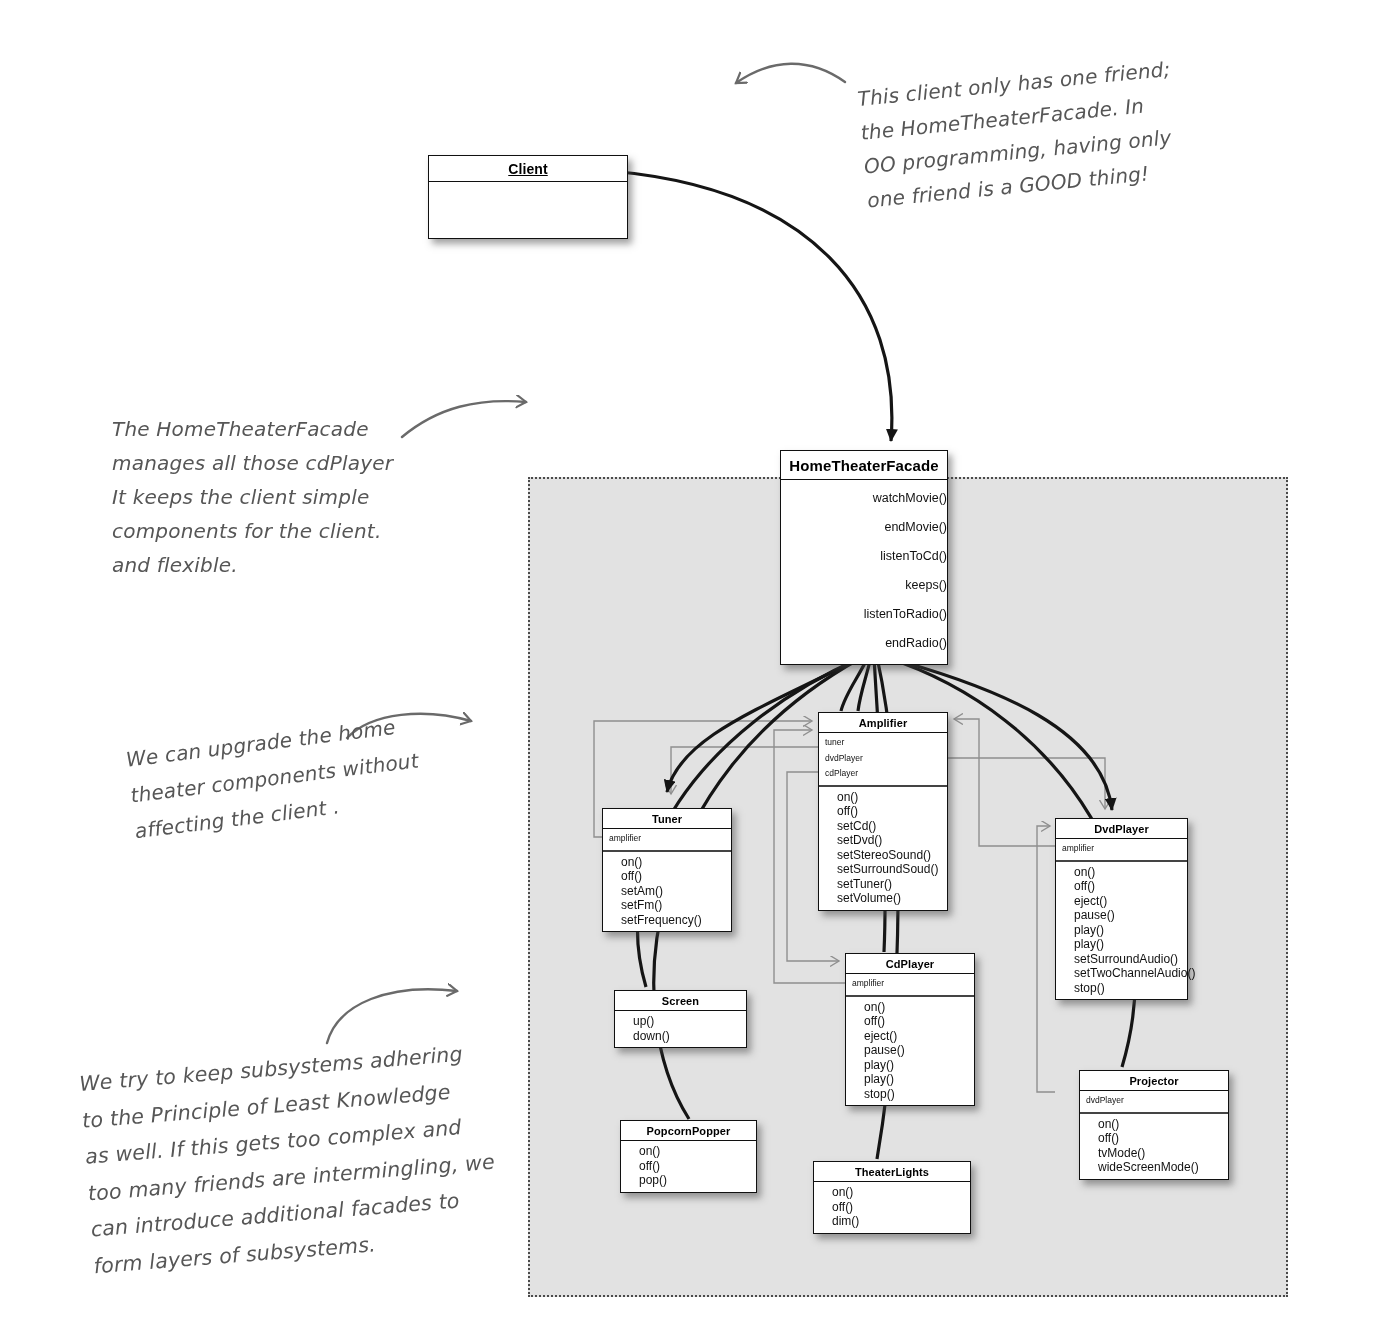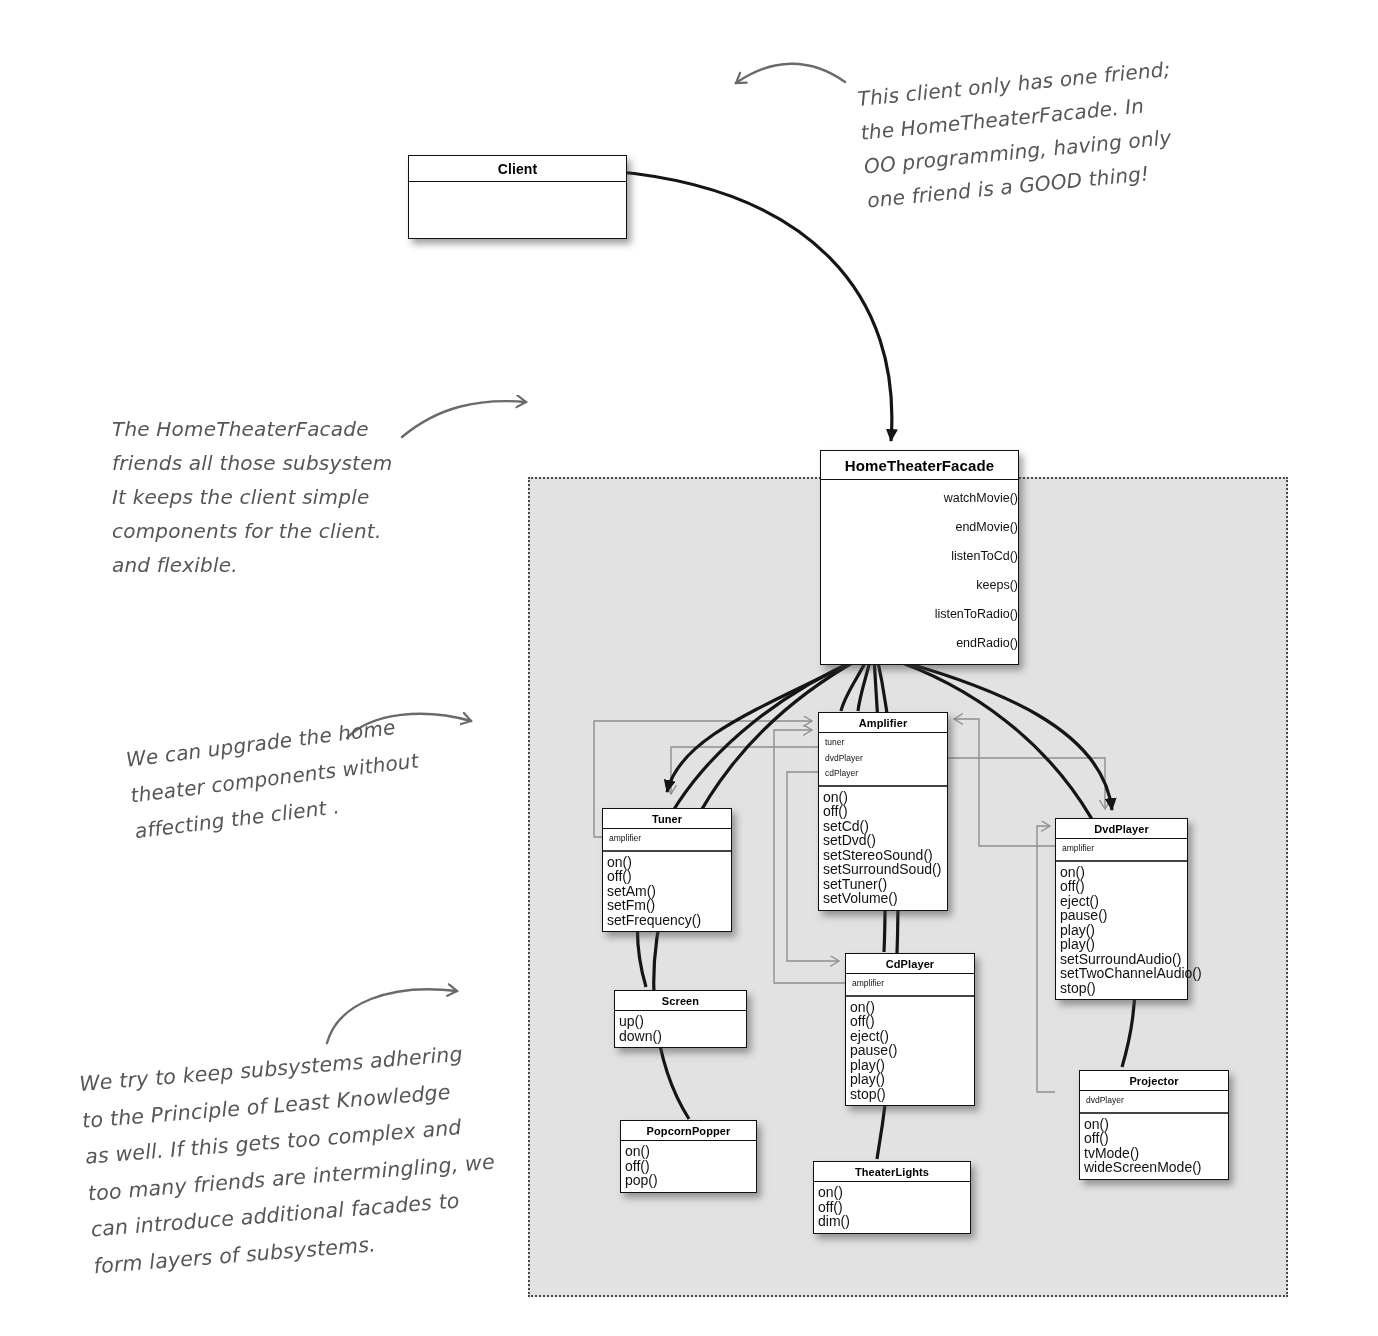--- a/index.html
+++ b/index.html
@@ -23,21 +23,21 @@
     position:absolute;background:#ffffff;border:1.5px solid #101010;
     box-shadow:4px 5px 7px rgba(70,70,70,.5);box-sizing:border-box;
   }
   .cls-title{
     font-weight:bold;text-align:center;font-size:11px;color:#000;
     padding:4px 2px 3px 2px;border-bottom:1.5px solid #101010;letter-spacing:.1px;
   }
   .cls-attrs{border-bottom:2.5px double #444;padding:2px 0 3px 0;}
   .cls-attr-row{font-size:8.5px;color:#111;line-height:15.5px;padding-left:6px;}
   .cls-methods{padding:3px 0 4px 0;}
-  .cls-method-row{font-size:14px;color:#111;line-height:14.5px;padding-left:4px;}
+  .cls-method-row{font-size:12px;color:#111;line-height:14.5px;padding-left:18px;}
   
   .clsbox.facade .cls-title{font-size:15px;padding:6px 2px 5px 2px;}
   .clsbox.facade .cls-method-row{font-size:12.5px;line-height:29px;padding-left:9px;text-align:right;}
   .clsbox.facade .cls-methods{padding:4px 0 6px 0;}
   
   .clsbox.client .cls-title{font-size:14px;padding:5px 2px 4px 2px;}
   .cls-empty{height:56px;}
   
   .note{
     position:absolute;z-index:3;color:#565656;
@@ -92,25 +92,25 @@
     <path class="black-line" d="M882,656 C1000,688 1103,730 1112,810" marker-end="url(#m-black)"></path>
     <path class="black-line" d="M885,657 C1065,715 1175,890 1122,1067"></path>
 
     <path class="hand-arrow" d="M845,82 C810,57 772,58 736,83" marker-end="url(#m-hand)"></path>
     <path class="hand-arrow" d="M402,437 C438,407 478,398 526,402" marker-end="url(#m-hand)"></path>
     <path class="hand-arrow" d="M347,738 C372,712 425,708 471,721" marker-end="url(#m-hand)"></path>
     <path class="hand-arrow" d="M327,1043 C338,1003 390,983 457,991" marker-end="url(#m-hand)"></path>
   </svg>
 
   <div id="boxes-layer">
-      <div class="clsbox client" style="left: 408px; top: 155px; width: 219px;">
+      <div class="clsbox client" style="left: 428px; top: 155px; width: 200px; text-decoration: underline;">
         <div class="cls-title">Client</div>
         <div class="cls-empty"></div>
       </div>
-      <div class="clsbox facade" style="left: 820px; top: 450px; width: 199px;">
+      <div class="clsbox facade" style="left: 780px; top: 450px; width: 168px;">
         <div class="cls-title">HomeTheaterFacade</div>
         <div class="cls-methods">
           <div class="cls-method-row">watchMovie()</div>
           <div class="cls-method-row">endMovie()</div>
           <div class="cls-method-row">listenToCd()</div>
           <div class="cls-method-row">keeps()</div>
           <div class="cls-method-row">listenToRadio()</div>
           <div class="cls-method-row">endRadio()</div>
         </div>
       </div>
@@ -215,21 +215,21 @@
     </div>
 
   <div class="note" id="note-client">
       <span class="note-line">This client only has one friend;</span>
       <span class="note-line">the HomeTheaterFacade.  In</span>
       <span class="note-line">OO programming, having only</span>
       <span class="note-line">one friend is a GOOD thing!</span>
     </div>
   <div class="note" id="note-facade">
       <span class="note-line">The HomeTheaterFacade</span>
-      <span class="note-line">friends all those subsystem</span>
+      <span class="note-line">manages all those cdPlayer</span>
       <span class="note-line">It keeps the client simple</span>
       <span class="note-line">components for the client.</span>
       <span class="note-line">and flexible.</span>
     </div>
   <div class="note" id="note-upgrade">
       <span class="note-line">We can upgrade the home</span>
       <span class="note-line">theater components without</span>
       <span class="note-line">affecting the client .</span>
     </div>
   <div class="note" id="note-subsystem">

